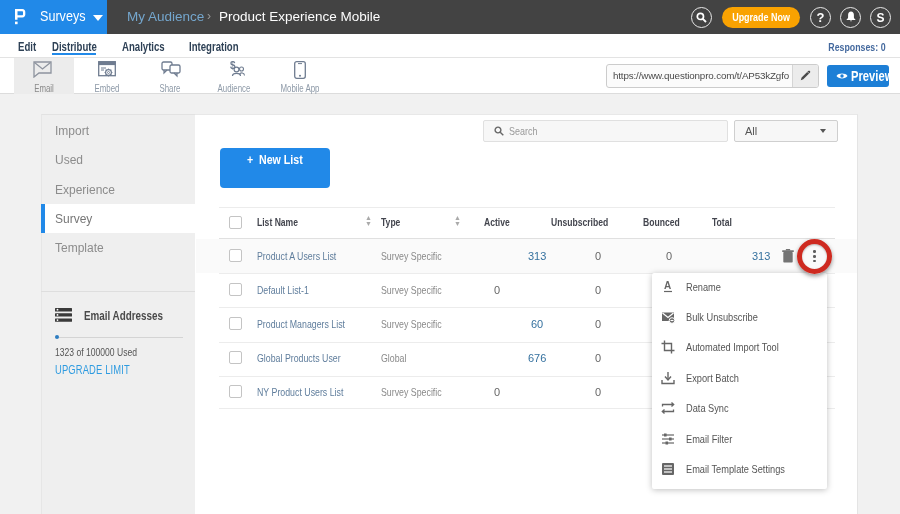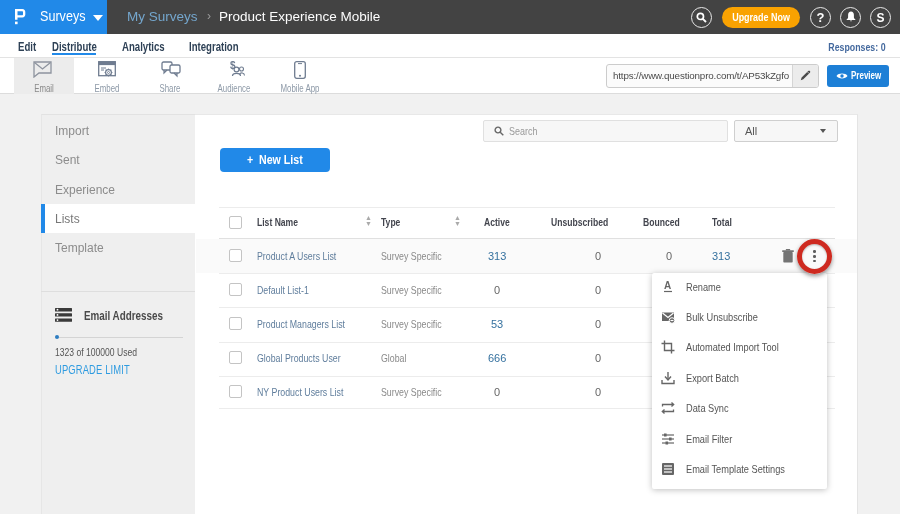--- a/index.html
+++ b/index.html
@@ -34,21 +34,21 @@
 #responses { top:41px; right:14px; color:#44699e; font-size:11px; font-weight:700; }
 
 
 #toolbar { left:0; top:57px; width:900px; height:37px; background:#fff; border-top:1px solid #e3e3e3; border-bottom:1px solid #dcdcdc; }
 #email-tile { left:14px; top:58px; width:60px; height:36px; background:#ececec; }
 .toollabel { top:82px; font-size:10.5px; color:#8d99a7; text-align:center; }
 .toolicon { top:61px; }
 #urlbox { left:606px; top:64px; width:213px; height:24px; background:#fbfbfb; border:1px solid #ccc; border-radius:3px; }
 #urltext { left:613px; top:70px; font-size:9.8px; letter-spacing:-0.15px; color:#4a4a4a; width:178px; overflow:hidden; white-space:nowrap; }
 #pencilbox { left:792px; top:65px; width:26px; height:22px; background:#ececec; border-left:1px solid #d5d5d5; border-radius:0 2px 2px 0; }
-#preview-btn { left:827px; top:65px; width:62px; height:22px; background:#1d7fd6; border-radius:3px; color:#fff; font-size:10px; font-weight:700; line-height:22px; }
+#preview-btn { left:827px; top:65px; width:62px; height:22px; background:#1d7fd6; border-radius:3px; color:#fff; font-size:14px; font-weight:700; line-height:22px; }
 #preview-btn span { position:absolute; left:24px; top:0; transform-origin:0 50%; }
 
 
 #bodybg { left:0px; top:94px; width:900px; height:420px; background:#f1f1f1; }
 
 
 #sidebar { left:41px; top:114px; width:154px; height:400px; background:#efefef; border-top:1px solid #e2e2e2; border-left:1px solid #e6e6e6; }
 .sideitem { left:55px; color:#8c8c8c; font-size:12px; }
 #lists-active { left:41px; top:204px; width:154px; height:29px; background:#fff; }
 #lists-bar { left:41px; top:204px; width:4px; height:29px; background:#2189e8; }
@@ -59,32 +59,32 @@
 #used { left:55px; top:346px; color:#555; font-size:11px; }
 #upglimit { left:55px; top:363px; color:#2e9be0; font-size:12.5px; letter-spacing:0.2px; }
 
 
 #card { left:195px; top:114px; width:663px; height:400px; background:#fff; border-top:1px solid #e8e8e8; border-right:1px solid #e4e4e4; }
 #searchbox { left:483px; top:120px; width:245px; height:22px; background:#f7f7f7; border:1px solid #e0e0e0; border-radius:2px; }
 #search-ph { left:509px; top:125px; color:#999; font-size:11.5px; }
 #allbox { left:734px; top:120px; width:104px; height:22px; background:#f7f7f7; border:1px solid #cfcfcf; border-radius:2px; }
 #all-txt { left:745px; top:125px; color:#555; font-size:11px; }
 #all-caret { left:820px; top:129px; width:0; height:0; border-left:3.5px solid transparent; border-right:3.5px solid transparent; border-top:4.5px solid #555; }
-#newlist { left:220px; top:148px; width:110px; height:24px; background:#2189e8; border-radius:4px; color:#fff; text-align:center; font-size:12.5px; font-weight:700; line-height:24px; }
+#newlist { left:220px; top:148px; width:110px; height:40px; background:#2189e8; border-radius:4px; color:#fff; text-align:center; font-size:12.5px; font-weight:700; line-height:24px; }
 
 
 .hline { left:219px; width:616px; height:1px; background:#ececec; }
 #hdrline { left:219px; top:238px; width:616px; height:1px; background:#e0e0e0; }
 .thead { top:216px; color:#43454e; font-size:11px; font-weight:700; }
 .sort { top:215px; color:#aaa; font-size:7px; line-height:6px; text-align:center; }
 .chk { left:229px; width:13px; height:13px; background:#fff; border:1px solid #c4c4c4; border-radius:2px; }
 .lname { left:257px; color:#5f7d9c; font-size:11px; }
 .ltype { left:381px; color:#8a8a8a; font-size:11px; }
 .num { font-size:11px; }
-.nblue { color:#35719f; }
+.nblue { color:#35719f;margin-left:40px; }
 .ngray { color:#666; }
 
 
 #row1bg { left:196px; top:239px; width:661px; height:34px; background:#fafafa; }
 
 
 #menu { left:652px; top:273px; width:175px; height:216px; background:#fff; border-radius:2px; box-shadow:0 1px 6px rgba(0,0,0,0.25); }
 .mitem { left:686px; color:#555; font-size:11px; }
 .micon { left:661px; width:14px; height:14px; }
 
@@ -101,21 +101,21 @@
 <div class="abs" id="bodybg"></div>
 
 <div class="abs" id="topbar"></div>
 <div class="abs" id="topblue"></div>
 <svg class="abs" style="left:15px; top:9px;" width="11" height="16" viewBox="0 0 11 16">
   <path fill-rule="evenodd" d="M0 0 H7.3 C9.3 0 10.3 1.5 10.3 3 V5.5 C10.3 7 9.3 8.5 7.3 8.5 H2.5 V10.8 H0 Z M2.5 2.3 V6.2 H7 C7.8 6.2 8 5.6 8 5.2 V3.3 C8 2.9 7.8 2.3 7 2.3 Z" fill="#fff"></path>
   <rect x="0" y="12.6" width="2.6" height="2.6" fill="#fff"></rect>
 </svg>
 <div class="abs" id="surveys-txt" style="transform:scaleX(0.9); transform-origin:0 50%;">Surveys</div>
 <div class="abs" id="caret1"></div>
-<div class="abs" id="crumb1">My Surveys</div>
+<div class="abs" id="crumb1">My Audience</div>
 <div class="abs" id="crumb-sep">›</div>
 <div class="abs" id="crumb2">Product Experience Mobile</div>
 
 <div class="abs topcirc" style="left:691px;">
   <svg width="11" height="11" style="margin:4px auto 0;" viewBox="0 0 11 11">
       <circle cx="4.4" cy="4.4" r="3.1" fill="none" stroke="#fff" stroke-width="1.7"></circle>
       <line x1="6.8" y1="6.8" x2="10" y2="10" stroke="#fff" stroke-width="1.9"></line>
     </svg>
 </div>
 <div class="abs" id="upgrade"><span class="sx78 oc" style="display:inline-block;">Upgrade Now</span></div>
@@ -204,23 +204,23 @@
       <path d="M0.5 4 C2.3 0.8 9.7 0.8 11.5 4 C9.7 7.2 2.3 7.2 0.5 4 Z" fill="#fff"></path>
       <circle cx="6" cy="4" r="1.7" fill="#1d7fd6"></circle>
     </svg>
   <span class="sx8">Preview</span>
 </div>
 
 <div class="abs" id="sidebar"></div>
 <div class="abs" id="lists-active"></div>
 <div class="abs" id="lists-bar"></div>
 <div class="abs sideitem" style="top:124px;">Import</div>
-<div class="abs sideitem" style="top:153px;">Sent</div>
+<div class="abs sideitem" style="top:153px;">Used</div>
 <div class="abs sideitem" style="top:183px;">Experience</div>
-<div class="abs sideitem" style="top:212px; color:#777;">Lists</div>
+<div class="abs sideitem" style="top:212px; color:#777;">Survey</div>
 <div class="abs sideitem" style="top:241px;">Template</div>
 <div class="abs" id="side-divider"></div>
 <svg class="abs" style="left:55px; top:308px;" width="17" height="14" viewBox="0 0 17 14">
   <rect x="0" y="0" width="17" height="3.4" rx="0.5" fill="#3a3a3a"></rect>
   <rect x="0" y="5.2" width="17" height="3.4" rx="0.5" fill="#3a3a3a"></rect>
   <rect x="0" y="10.4" width="17" height="3.4" rx="0.5" fill="#3a3a3a"></rect>
   <circle cx="2.5" cy="1.7" r="0.9" fill="#fff"></circle>
   <circle cx="2.5" cy="6.9" r="0.9" fill="#fff"></circle>
   <circle cx="2.5" cy="12.1" r="0.9" fill="#fff"></circle>
 </svg>
@@ -279,27 +279,27 @@
 
 <div class="abs chk" style="top:283px;"></div>
 <div class="abs lname sx8" style="top:284px;">Default List-1</div>
 <div class="abs ltype sx8" style="top:284px;">Survey Specific</div>
 <div class="abs num ngray" style="left:494px; top:284px;">0</div>
 <div class="abs num ngray" style="left:595px; top:284px;">0</div>
 
 <div class="abs chk" style="top:317px;"></div>
 <div class="abs lname sx8" style="top:318px;">Product Managers List</div>
 <div class="abs ltype sx8" style="top:318px;">Survey Specific</div>
-<div class="abs num nblue" style="left:491px; top:318px;">53</div>
+<div class="abs num nblue" style="left:491px; top:318px;">60</div>
 <div class="abs num ngray" style="left:595px; top:318px;">0</div>
 
 <div class="abs chk" style="top:351px;"></div>
 <div class="abs lname sx8" style="top:352px;">Global Products User</div>
 <div class="abs ltype sx8" style="top:352px;">Global</div>
-<div class="abs num nblue" style="left:488px; top:352px;">666</div>
+<div class="abs num nblue" style="left:488px; top:352px;">676</div>
 <div class="abs num ngray" style="left:595px; top:352px;">0</div>
 
 <div class="abs chk" style="top:385px;"></div>
 <div class="abs lname sx8" style="top:386px;">NY Product Users List</div>
 <div class="abs ltype sx8" style="top:386px;">Survey Specific</div>
 <div class="abs num ngray" style="left:494px; top:386px;">0</div>
 <div class="abs num ngray" style="left:595px; top:386px;">0</div>
 
 <div class="abs" id="menu"></div>
 

